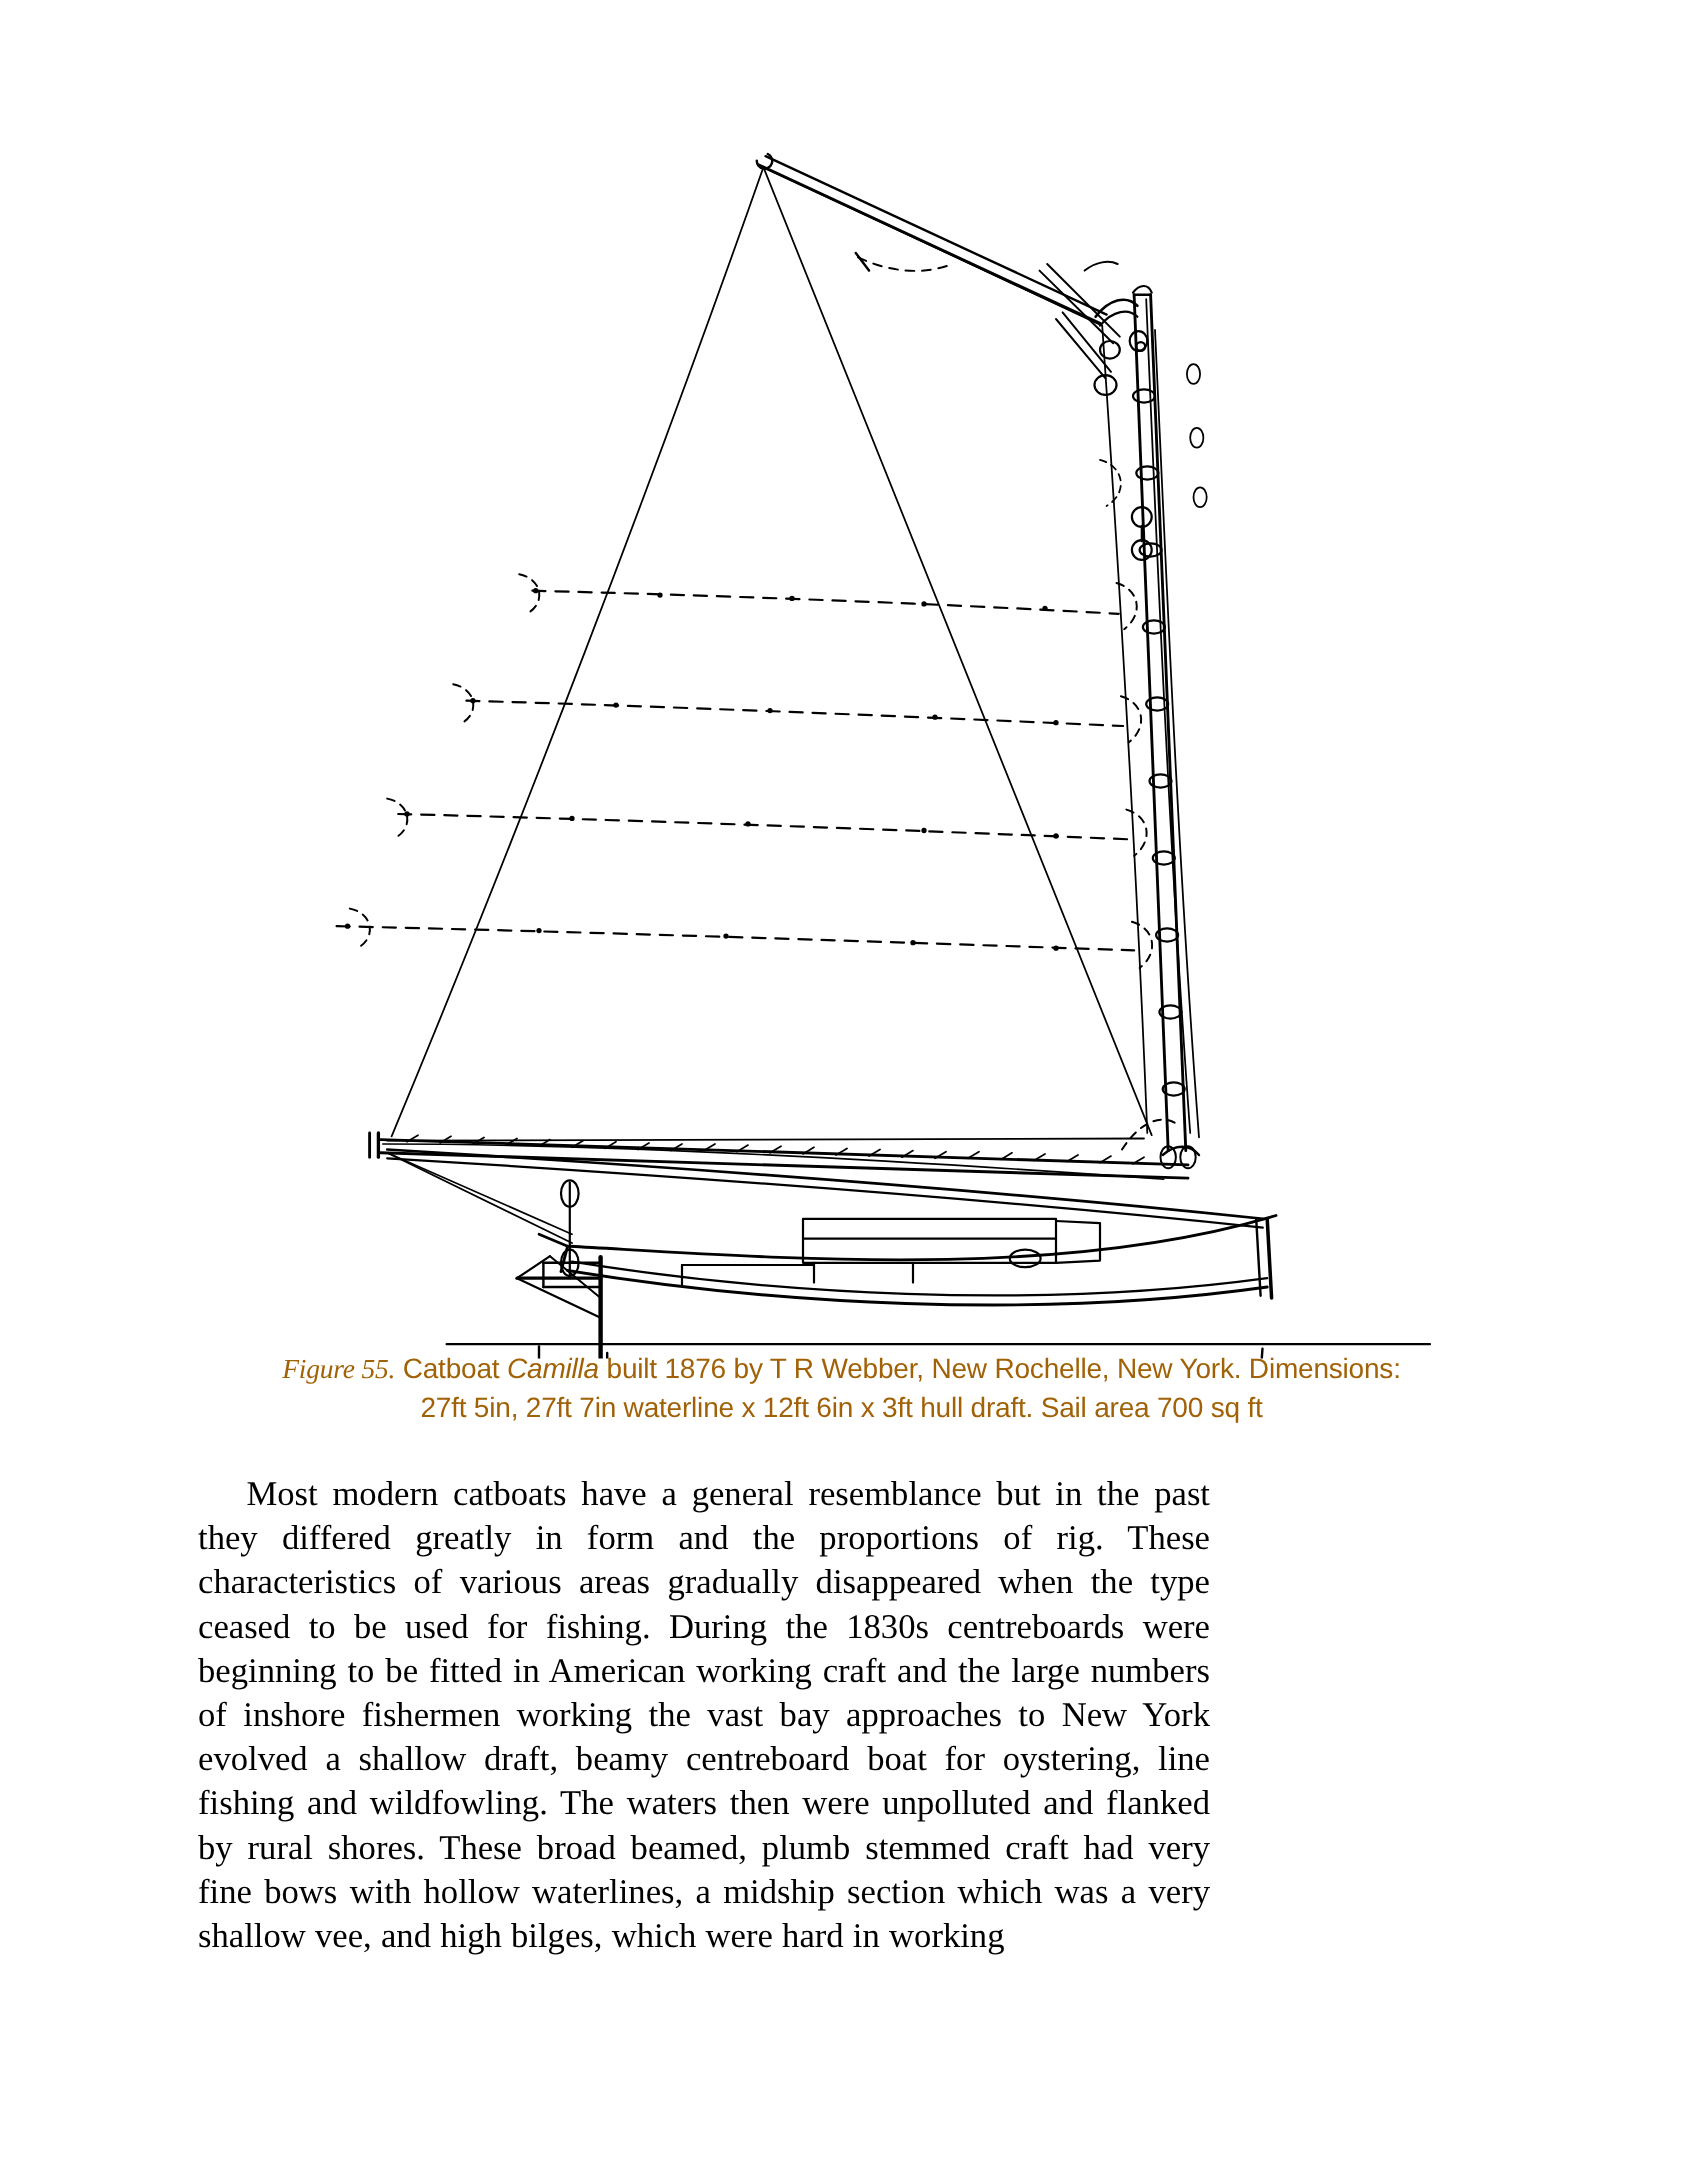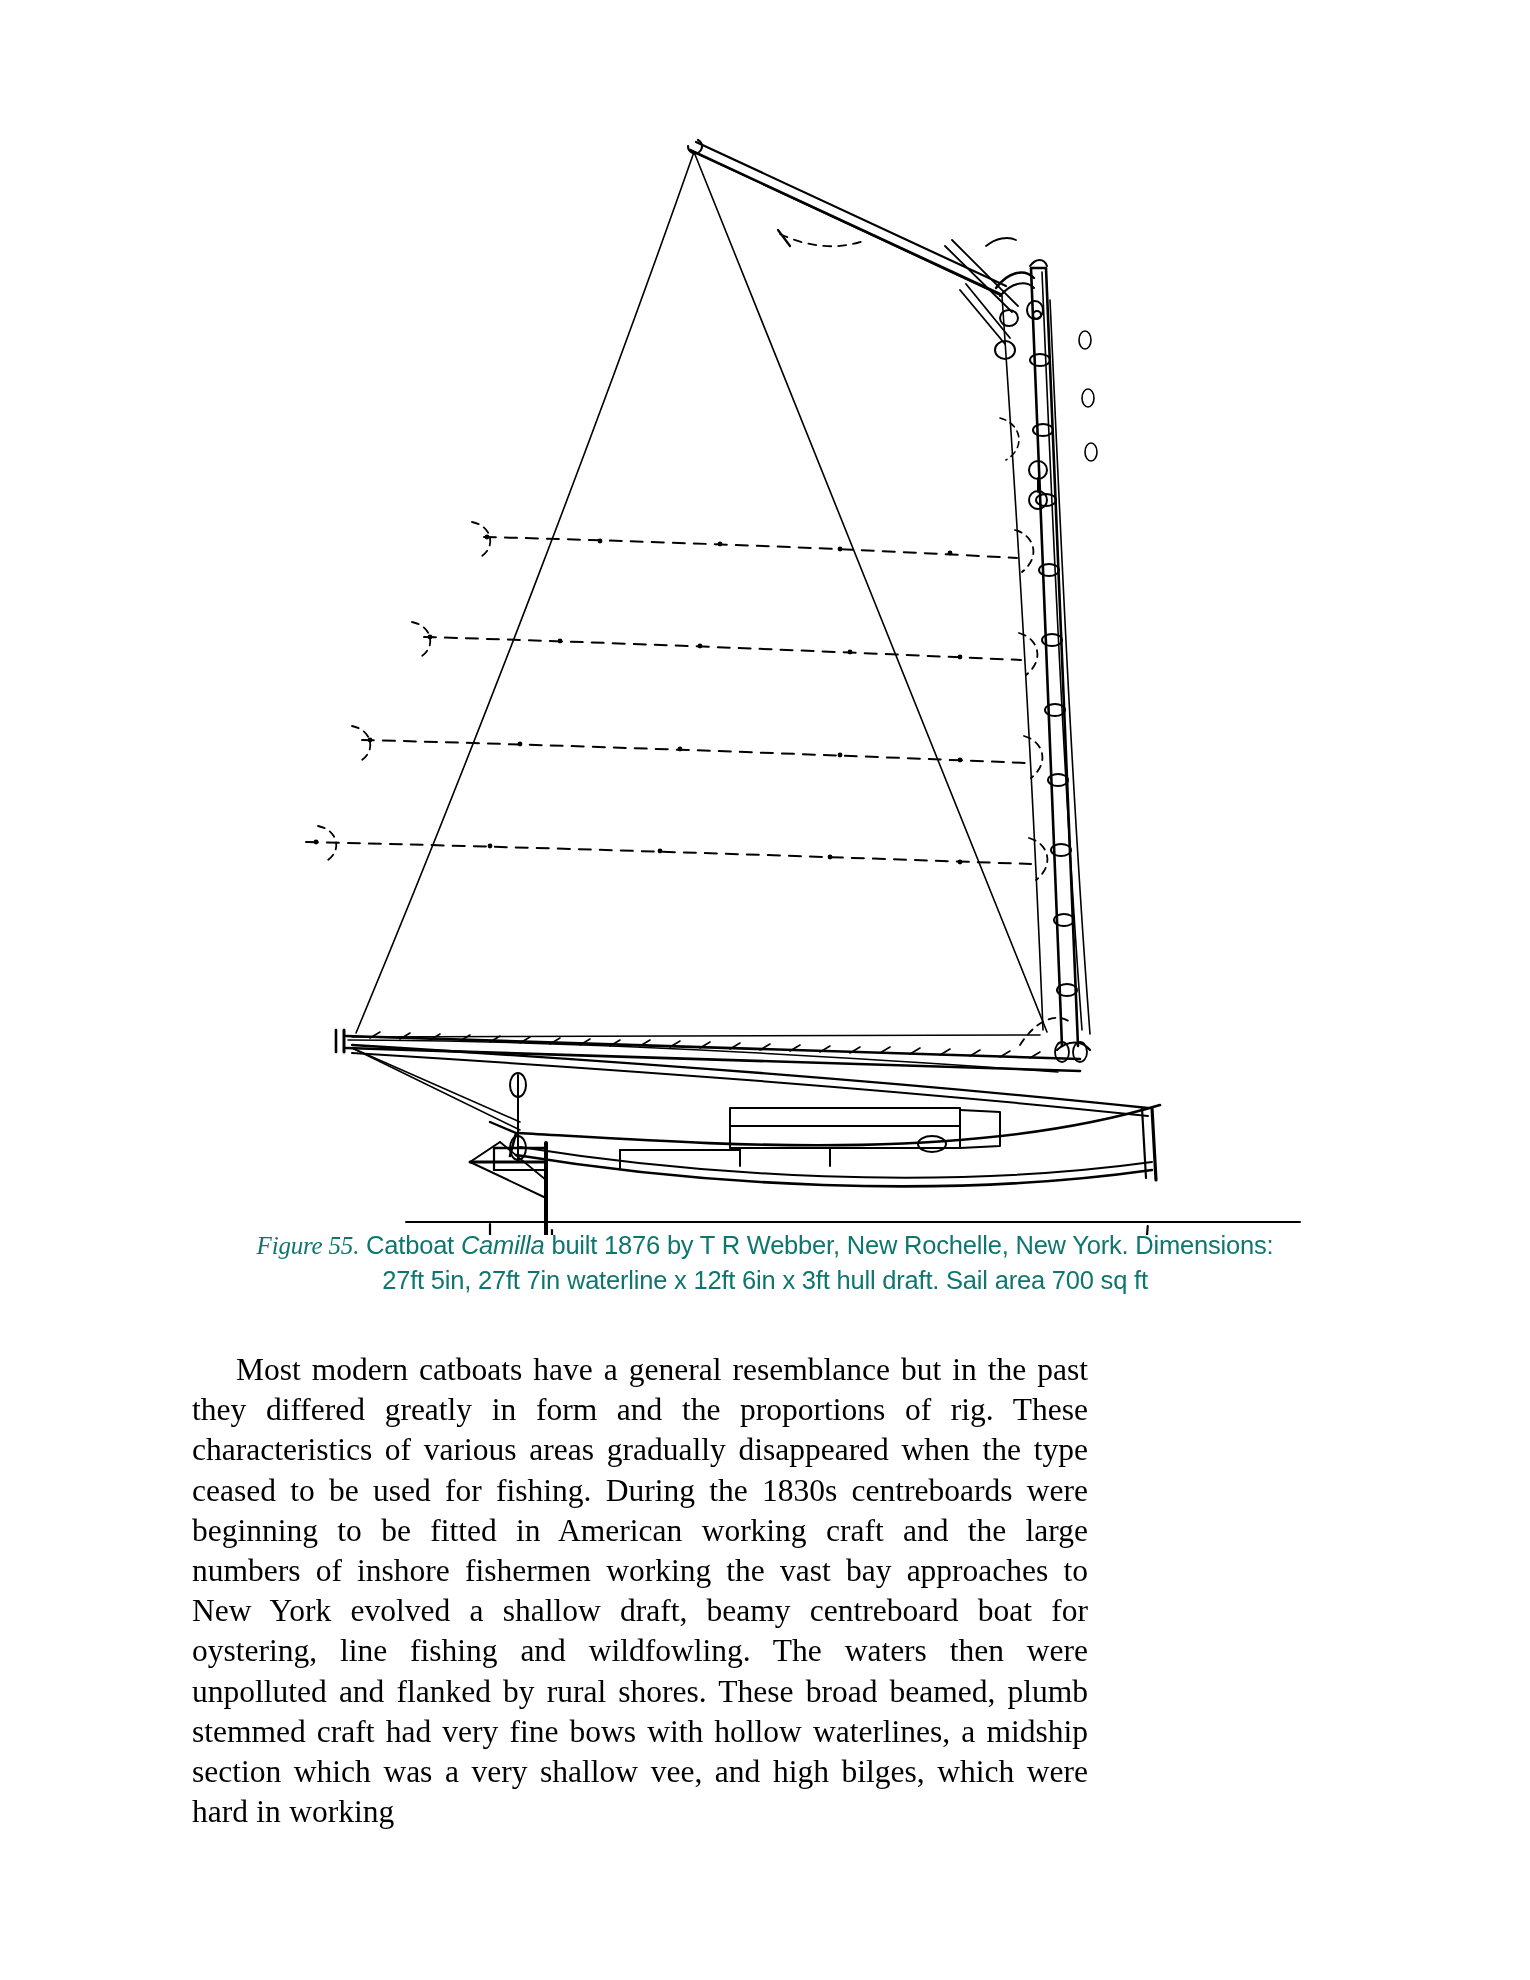--- a/index.html
+++ b/index.html
@@ -33,21 +33,21 @@
   
   .caption {
     position: absolute;
     left: 175px;
     top: 1228px;
     width: 1180px;
     text-align: center;
     font-family: "Liberation Sans", "DejaVu Sans", sans-serif;
     font-size: 25.5px;
     line-height: 35px;
-    color: #0f766e;
+    color: #a16207;
     letter-spacing: -0.2px;
   }
   .caption .fig-label {
     font-family: "Liberation Serif", "DejaVu Serif", serif;
     font-style: italic;
     font-size: 25px;
   }
   .caption .boat-name {
     font-style: italic;
   }
@@ -60,21 +60,21 @@
     width: 920px;
     font-family: "Liberation Serif", "DejaVu Serif", serif;
     font-size: 31.5px;
     line-height: 40.2px;
     color: #000000;
     text-align: justify;
     text-indent: 44px;
     word-spacing: 0.5px;
   }
   .body-text p {
-    margin: 12px;
+    margin: 0;
   }
 </style>
 </head>
 <body>
 
 <div class="page">
 
   <div class="figure-wrap">
     <svg viewBox="0 0 1530 1235" xmlns="http://www.w3.org/2000/svg">
       <g fill="none" stroke="#000000" stroke-width="2.2" stroke-linecap="round" stroke-linejoin="round">

